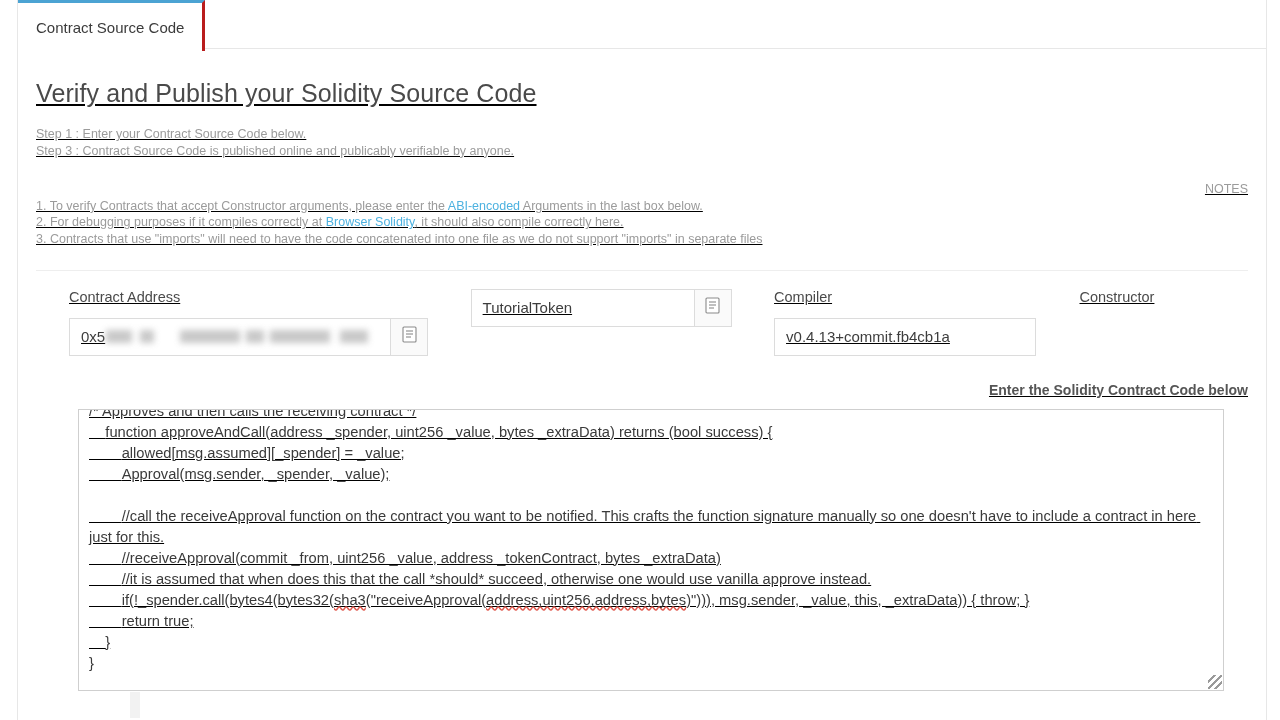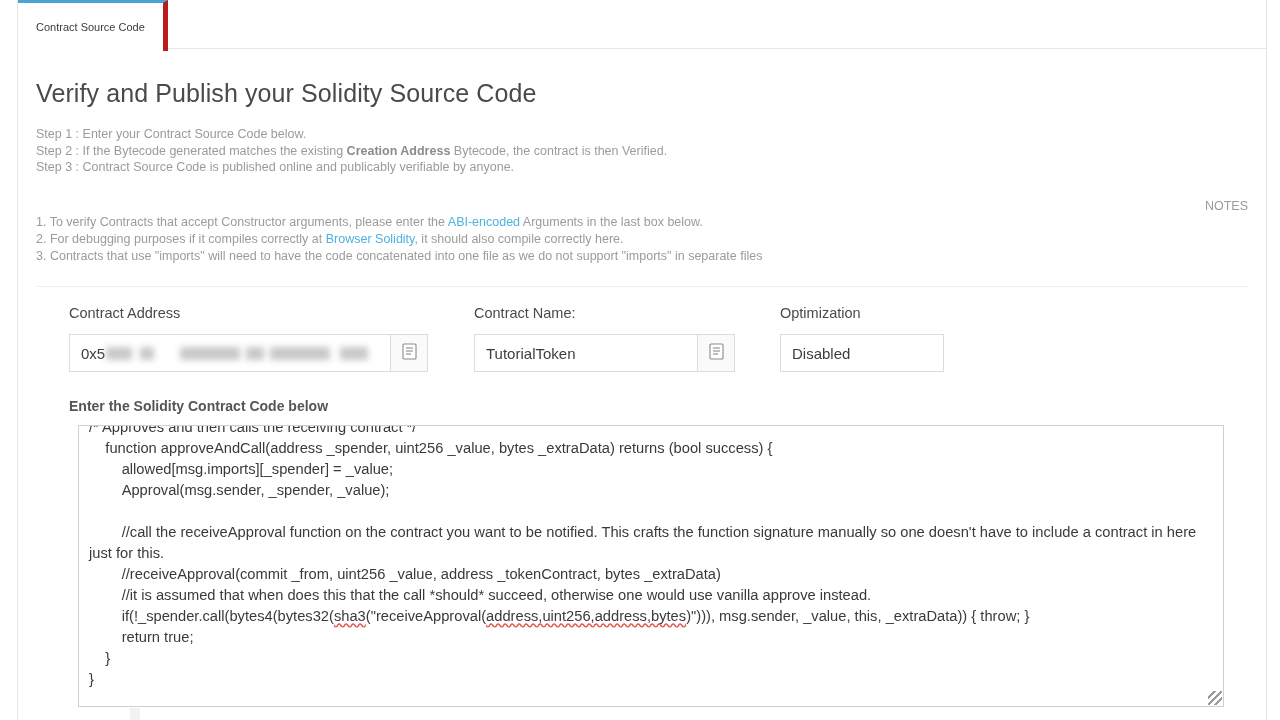--- a/index.html
+++ b/index.html
@@ -41,38 +41,39 @@
     padding-left: 0px;
   }
   .tab {
     position: absolute;
     top: 0;
     left: 0;
     height: 50px;
     padding: 0 18px;
     display: flex;
     align-items: center;
-    font-size: 11px;
+    font-size: 15px;
     color: #4a4a4a;
     background: #ffffff;
-    border-right: 5px solid #b91c1c;
+    border-right: 3px solid #b91c1c;
     cursor: pointer;
     white-space: nowrap;
   }
   .tab.active {
     border-top: 3px solid #4ba3d3;
     color: #3b3b3b;
     z-index: 2;
     margin-bottom: -1px;
     height: 51px;
   }
 
   
   .body {
     padding: 20px 18px 0 18px;
+    text-decoration: underline;
   }
 
   h1.title {
     font-size: 25px;
     font-weight: 400;
     color: #4a4a4a;
     margin: 10px 0 18px 0;
     letter-spacing: 0.1px;
   }
 
@@ -162,20 +163,21 @@
     opacity: .85;
   }
 
   
   .code-section { padding-left: 33px; margin-top: 26px; }
   .code-label {
     font-size: 14px;
     font-weight: 700;
     color: #555555;
     margin-bottom: 11px;
+    text-align: right;
   }
   .code-outer {
     position: relative;
     margin-left: 9px;
     width: 1146px;
   }
   .code-area {
     width: 1146px;
     height: 282px;
     border: 1px solid #cfcfcf;
@@ -224,21 +226,20 @@
         <span>Contract Source Code</span>
       </div>
     </div>
 
     <div class="body">
 
       <h1 class="title">Verify and Publish your Solidity Source Code</h1>
 
       <div class="steps">
         <div>Step 1 : Enter your Contract Source Code below.</div>
-        <div><span>Step 2 : If the Bytecode generated matches the existing </span><span class="bold">Creation Address</span><span> Bytecode, the contract is then Verified.</span></div>
         <div>Step 3 : Contract Source Code is published online and publicably verifiable by anyone.</div>
       </div>
 
       <div class="notes">
         <div class="notes-head">NOTES</div>
         <div><span>1. To verify Contracts that accept Constructor arguments, please enter the </span><a class="link" href="#">ABI-encoded</a><span> Arguments in the last box below.</span></div>
         <div><span>2. For debugging purposes if it compiles correctly at </span><a class="link" href="#">Browser Solidity</a><span>, it should also compile correctly here.</span></div>
         <div>3. Contracts that use "imports" will need to have the code concatenated into one file as we do not support "imports" in separate files</div>
       </div>
 
@@ -262,54 +263,56 @@
                   <line x1="4" y1="5" x2="11" y2="5" stroke="#8a8a8a" stroke-width="1.1"></line>
                   <line x1="4" y1="8" x2="11" y2="8" stroke="#8a8a8a" stroke-width="1.1"></line>
                   <line x1="4" y1="11" x2="9" y2="11" stroke="#8a8a8a" stroke-width="1.1"></line>
                 </svg>
               </span>
             </div>
           </div>
         </div>
 
         <div class="field" style="width:294px;">
-          <div class="field-label">Contract Name:</div>
           <div class="input-group">
             <div class="txtinput" style="width:224px;">TutorialToken</div>
             <div class="addon">
               <span>
                 <svg width="15" height="17" viewBox="0 0 15 17">
                   <rect x="1" y="1" width="13" height="15" rx="1" fill="#ffffff" stroke="#8a8a8a" stroke-width="1.1"></rect>
                   <line x1="4" y1="5" x2="11" y2="5" stroke="#8a8a8a" stroke-width="1.1"></line>
                   <line x1="4" y1="8" x2="11" y2="8" stroke="#8a8a8a" stroke-width="1.1"></line>
                   <line x1="4" y1="11" x2="9" y2="11" stroke="#8a8a8a" stroke-width="1.1"></line>
                 </svg>
               </span>
             </div>
           </div>
         </div>
 
+        <div class="field" style="width:296px;">
+          <div class="field-label">Compiler</div>
+          <div class="input-group">
+            <div class="txtinput" style="width:262px;">v0.4.13+commit.fb4cb1a</div>
+          </div>
+        </div>
 
         <div class="field" style="width:170px;">
-          <div class="field-label">Optimization</div>
-          <div class="input-group">
-            <div class="txtinput" style="width:164px;">Disabled</div>
-          </div>
+          <div class="field-label">Constructor</div>
         </div>
 
       </div>
 
       <div class="code-section">
         <div class="code-label">Enter the Solidity Contract Code below</div>
 
         <div class="code-outer">
           <div class="code-area">
             <div class="code-text"><span>/* Approves and then calls the receiving contract */</span>
 <span>    function approveAndCall(address _spender, uint256 _value, bytes _extraData) returns (bool success) {</span>
-<span>        allowed[msg.imports][_spender] = _value;</span>
+<span>        allowed[msg.assumed][_spender] = _value;</span>
 <span>        Approval(msg.sender, _spender, _value);</span>
 <span></span>
 <span>        //call the receiveApproval function on the contract you want to be notified. This crafts the function signature manually so one doesn't have to include a contract in here just for this.</span>
 <span>        //receiveApproval(commit _from, uint256 _value, address _tokenContract, bytes _extraData)</span>
 <span>        //it is assumed that when does this that the call *should* succeed, otherwise one would use vanilla approve instead.</span>
 <span>        if(!_spender.call(bytes4(bytes32(<span class="sp">sha3</span>("receiveApproval(<span class="sp">address,uint256,address,bytes</span>)"))), msg.sender, _value, this, _extraData)) { throw; }</span>
 <span>        return true;</span>
 <span>    }</span>
 <span>}</span></div>
             <div class="resize-grip"></div>

